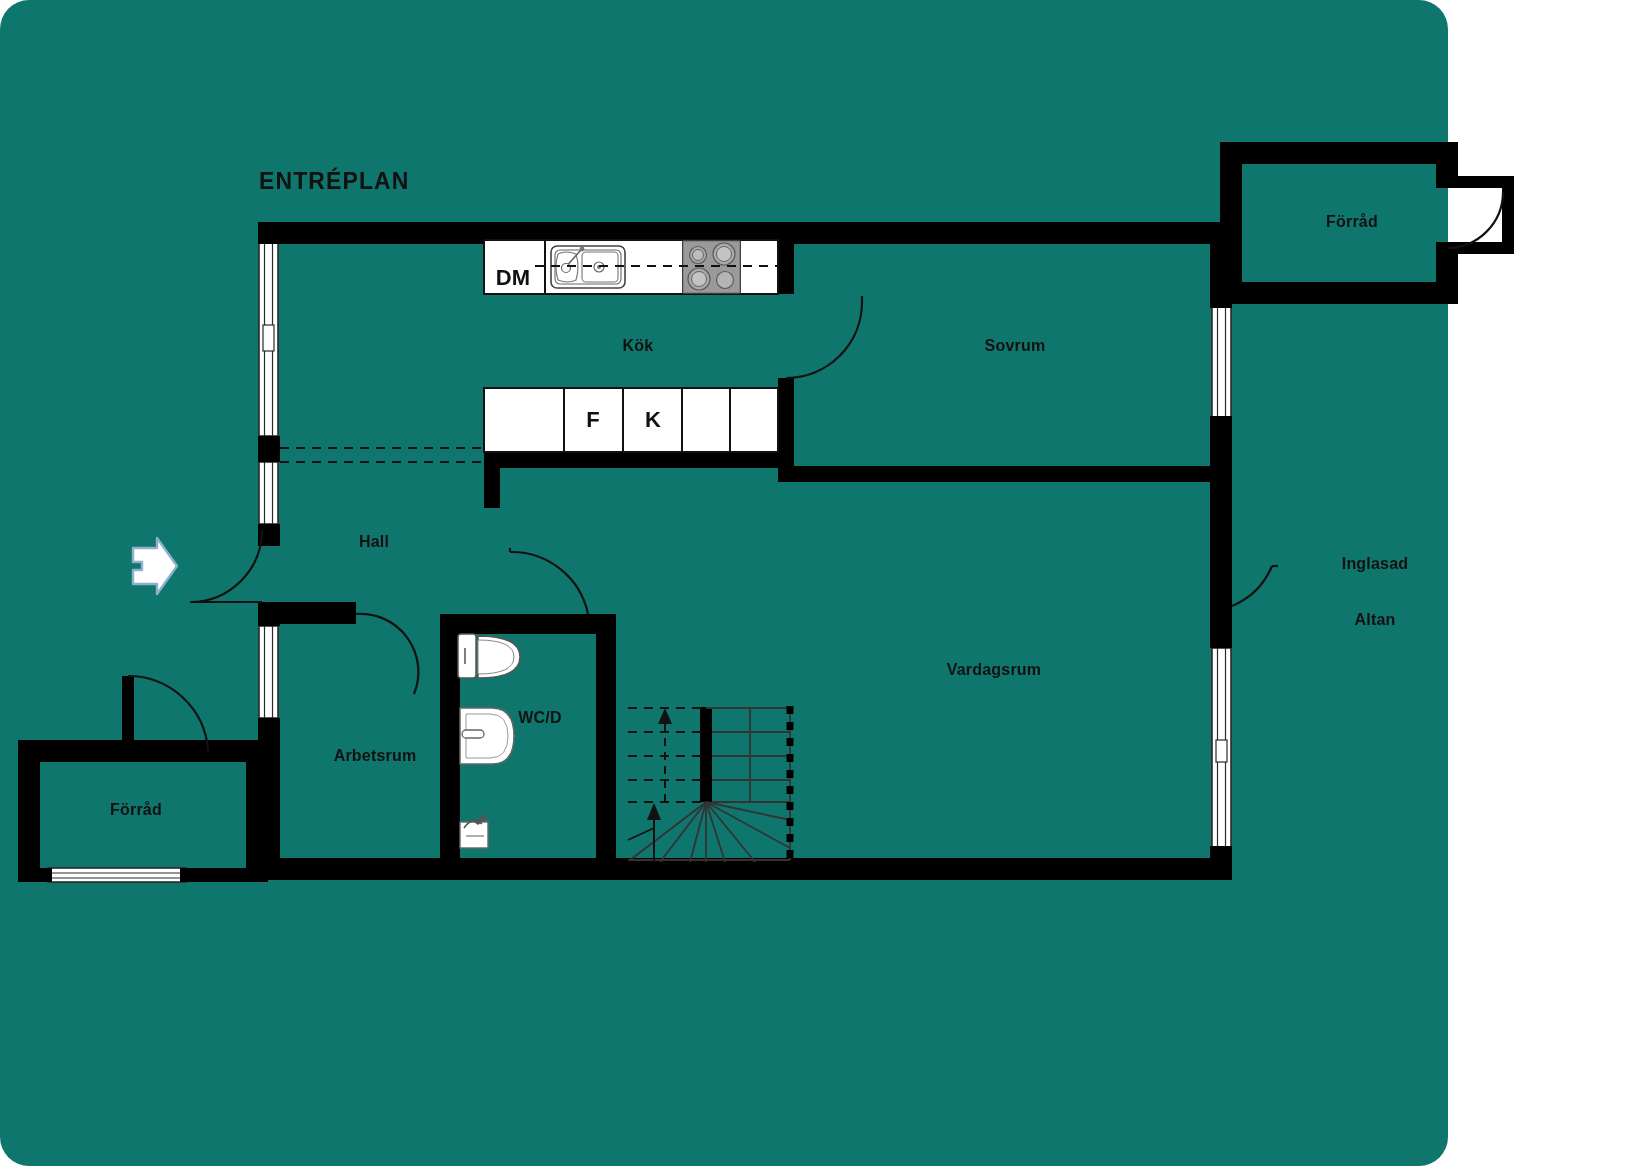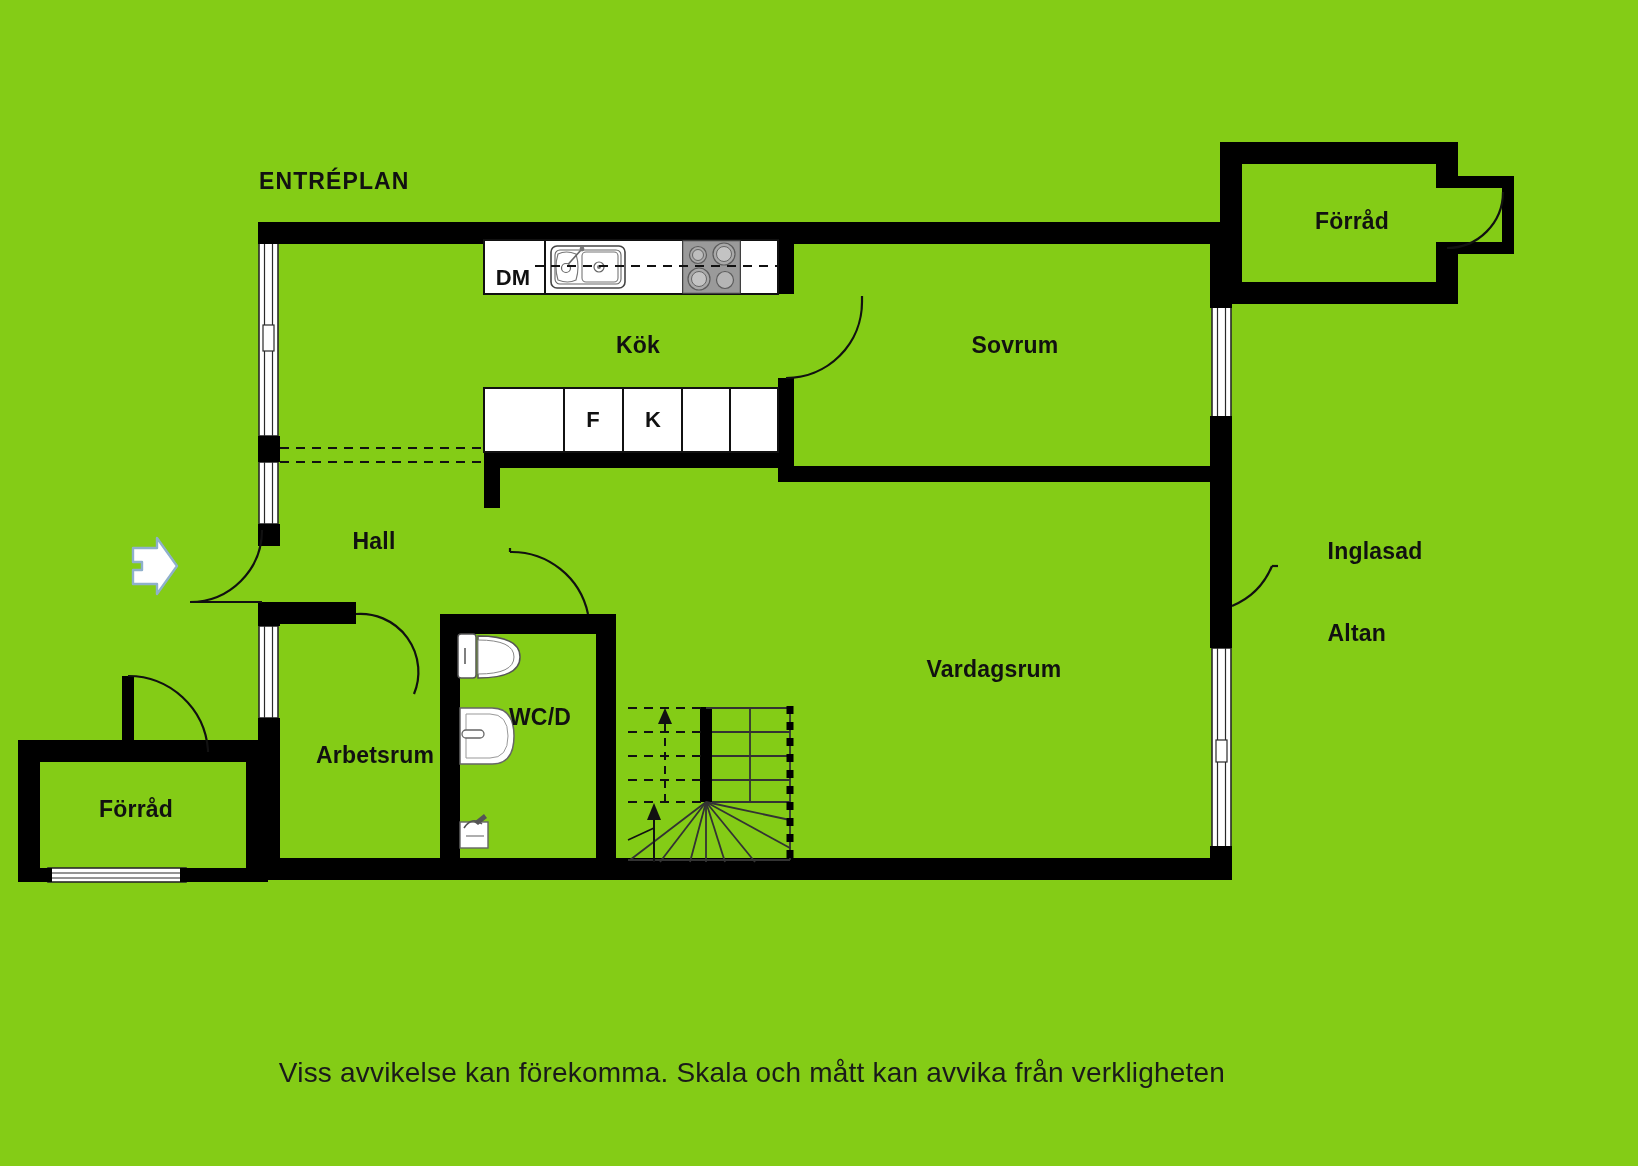--- a/index.html
+++ b/index.html
@@ -10,64 +10,65 @@
   }
   body {
     width: 1650px;
     height: 1166px;
     font-family: "Liberation Sans", sans-serif;
     position: relative;
     overflow: hidden;
   }
   #plan-root {
     position: relative;
-    width: 1638px;
+    width: 1448px;
     height: 1166px;
-    background: #84cc16;
+    background: #0f766e;
+    border-radius: 29px;
   }
   #floorplan-svg {
     position: absolute;
     left: 0;
     top: 0;
     width: 1650px;
     height: 1166px;
     display: block;
   }
   .lbl {
     position: absolute;
     font-family: "Liberation Sans", sans-serif;
     font-weight: bold;
     color: #111111;
     white-space: pre;
     letter-spacing: 0.2px;
     line-height: 1.18;
   }
   .lbl-room {
-    font-size: 23px;
+    font-size: 16px;
     text-align: center;
     transform: translate(-50%, -50%);
   }
   .lbl-title {
     font-size: 23px;
     letter-spacing: 1.1px;
   }
   .lbl-appl {
     font-size: 22px;
     text-align: center;
     transform: translate(-50%, -50%);
   }
   .lbl-caption {
     font-size: 28px;
     font-weight: normal;
     text-align: center;
     transform: translateX(-50%);
     color: #1a1a1a;
   }
   .two-line {
-    text-align: left;
+    text-align: center;
   }
 </style>
 </head>
 <body>
 
 <div id="plan-root">
 
   <svg id="floorplan-svg" viewBox="0 0 1650 1166">
 
     <g>
@@ -350,15 +351,14 @@
     <div>Inglasad</div>
     <div>Altan</div>
   </div>
 
   <div class="lbl lbl-appl" style="left:513px; top:278px;">DM</div>
 
   <div class="lbl lbl-appl" style="left:593px; top:420px;">F</div>
 
   <div class="lbl lbl-appl" style="left:653px; top:420px;">K</div>
 
-  <div class="lbl lbl-caption" style="left:752px; top:1056px;">Viss avvikelse kan förekomma. Skala och mått kan avvika från verkligheten</div>
 
 </div>
 
 </body></html>

